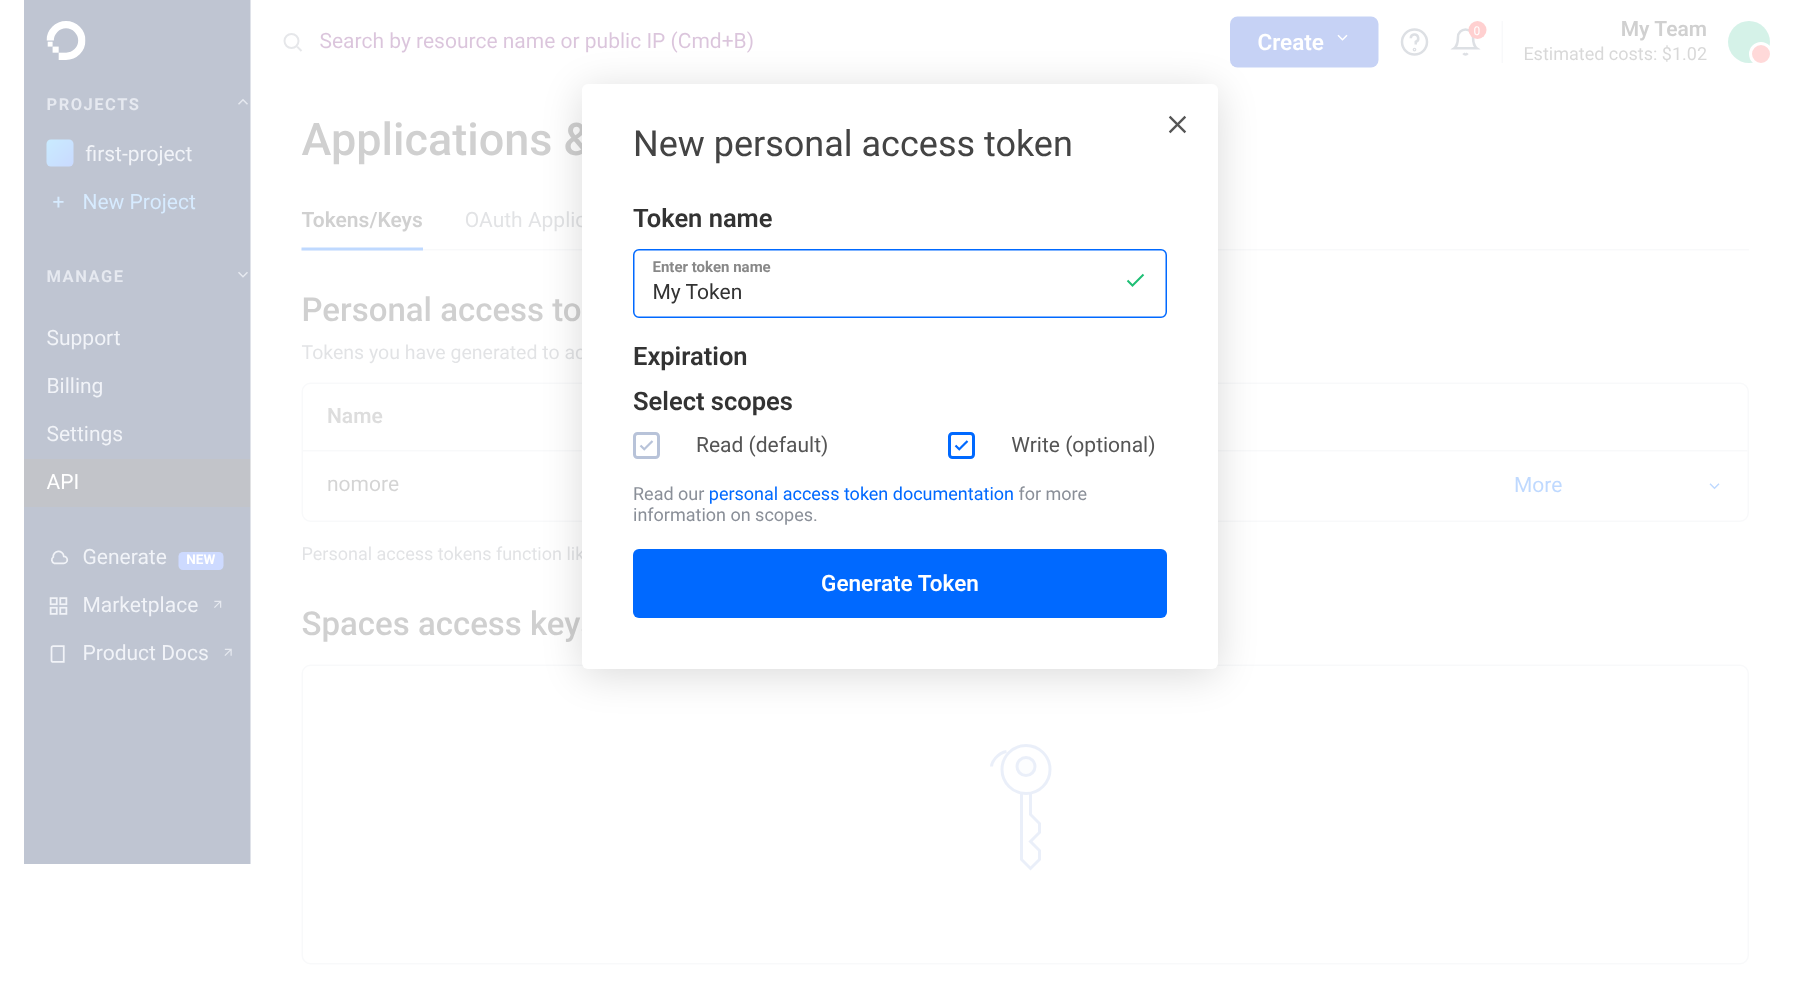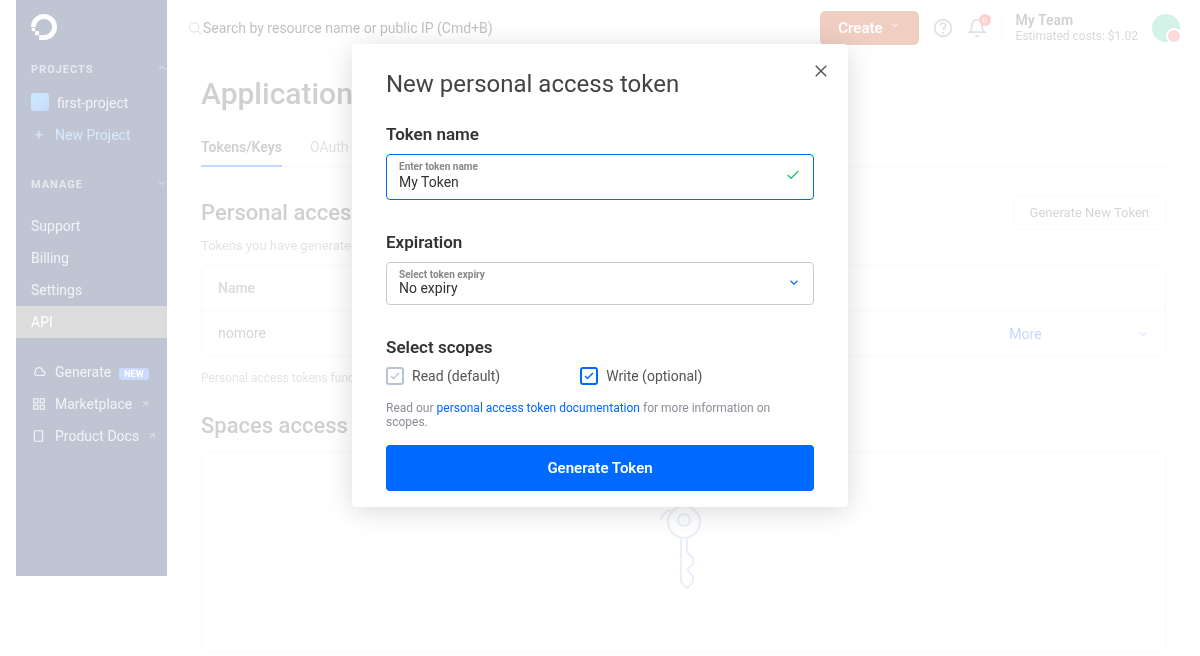--- a/index.html
+++ b/index.html
@@ -2,34 +2,34 @@
 <html><head>
 <meta charset="utf-8">
 <style>
 *{box-sizing:border-box;margin:0;padding:0;font-family:-apple-system,BlinkMacSystemFont,"Segoe UI",Roboto,Helvetica,Arial,sans-serif}
 body{width:1200px;height:656px;overflow:hidden;background:#fff;position:relative;color:#333}
 .sidebar{position:absolute;left:16px;top:0;width:167px;height:576px;background:#031b4d;color:#c7d0e2;font-size:14px}
 .sidebar .logo{padding:14px 15px}
 .sidebar .logo svg{display:block}
 .sidebar .section-hdr{display:flex;align-items:center;justify-content:space-between;padding:8px 15px;font-size:11px;letter-spacing:1px;font-weight:700;color:#9aa6c2;cursor:pointer;text-transform:uppercase}
 .sidebar .item{display:flex;align-items:flex-end;gap:8px;padding:8px 15px;font-size:14px;color:#c7d0e2;cursor:pointer}
-.sidebar .item.active{background:#737373;color:#fff}
+.sidebar .item.active{background:#0f172a;color:#fff}
 .sidebar .item.new-project{color:#5fb0ff}
 .chev svg{width:12px;height:12px;stroke:#9aa6c2}
 .badge{background:#3a6bff;color:#fff;font-size:9px;padding:1px 5px;border-radius:3px;font-weight:700}
 .ext svg{width:10px;height:10px;stroke:#9aa6c2}
 .icon-s{width:16px;height:16px;display:inline-flex;align-items:center;justify-content:center}
 .proj-icon{width:18px;height:18px;background:linear-gradient(135deg,#2bb0ff,#2b6cff);border-radius:3px;display:inline-block}
 
 .topbar{position:absolute;left:167px;top:0;right:0;height:56px;display:flex;align-items:center;padding:0 20px;gap:14px;background:#fff}
-.search{flex:1;display:flex;align-items:center;color:#000000;font-size:14px}
-.create-btn{background:#c2410c;color:#fff;padding:8px 18px;border-radius:5px;font-size:15px;font-weight:600;display:flex;align-items:flex-start;gap:6px;cursor:pointer}
+.search{flex:1;display:flex;align-items:center;gap:10px;color:#701a75;font-size:14px}
+.create-btn{background:#1d4ed8;color:#fff;padding:8px 18px;border-radius:5px;font-size:15px;font-weight:600;display:flex;align-items:flex-start;gap:6px;cursor:pointer}
 .topicon{width:20px;height:20px;display:flex;align-items:center;justify-content:center;color:#7a8294;position:relative}
 .notif-dot{position:absolute;top:-4px;right:-4px;width:12px;height:12px;border-radius:50%;background:#ff4646;color:#fff;font-size:8px;display:flex;align-items:center;justify-content:center}
-.team-block{text-align:left;font-size:12px;color:#666;line-height:1.3}
+.team-block{text-align:right;font-size:12px;color:#666;line-height:1.3}
 .team-block .name{font-size:14px;font-weight:600;color:#444}
 .avatar{width:28px;height:28px;border-radius:50%;background:#59c9a5;position:relative}
 .avatar::after{content:"";position:absolute;bottom:-2px;right:-2px;width:12px;height:12px;border-radius:50%;background:#ff6a6a;border:2px solid #fff}
 .vsep{width:1px;height:28px;background:#e4e7ec}
 
 .main{position:absolute;left:167px;top:56px;right:0;bottom:0;padding:20px 34px;background:#fff}
 .main h1{font-size:30px;font-weight:500;color:#444;margin-bottom:18px}
 .tabs{display:flex;gap:28px;border-bottom:1px solid #e4e7ec;margin-bottom:28px}
 .tab{padding:10px 0;font-size:14px;color:#8a8f98;cursor:pointer}
 .tab.active{color:#444;font-weight:600;border-bottom:2px solid #0069ff;margin-bottom:-1px}
@@ -42,32 +42,32 @@
 .thead{border-bottom:1px solid #e4e7ec;color:#777;font-weight:600}
 .col-name{flex:0 0 45%}
 .col-exp{flex:0 0 40%;display:flex;align-items:center;gap:6px}
 .col-more{flex:0 0 15%;text-align:right;color:#0069ff;cursor:pointer;display:flex;justify-content:space-between;align-items:center;gap:4px}
 .warn svg{stroke:#d9822b}
 .footnote{font-size:12px;color:#8a8f98;margin-bottom:28px}
 .spaces-box{border:1px solid #e4e7ec;border-radius:6px;height:200px;display:flex;align-items:center;justify-content:center;margin-top:14px}
 .key-illus svg{opacity:.55}
 
 .overlay{position:absolute;inset:0;background:rgba(255,255,255,.75)}
-.modal{position:absolute;top:44px;left:50%;transform:translateX(-50%);width:496px;background:#fff;box-shadow:0 4px 28px rgba(0,0,0,.15);border-radius:4px;padding:26px 34px 16px}
+.modal{position:absolute;top:56px;left:50%;transform:translateX(-50%);width:424px;background:#fff;box-shadow:0 4px 28px rgba(0,0,0,.15);border-radius:4px;padding:26px 34px 34px}
 .modal .close{position:absolute;top:18px;right:18px;cursor:pointer;color:#666}
 .modal h2{font-size:24px;font-weight:400;color:#444;margin-bottom:26px}
 .modal label{display:block;font-size:17px;font-weight:600;color:#333;margin-bottom:10px}
-.field{position:relative;border:1px solid #0069ff;border-radius:4px;padding:6px 12px 8px;margin-bottom:32px}
+.field{position:relative;border:1px solid #0069ff;border-radius:4px;padding:6px 12px 8px;margin-bottom:16px}
 .field.gray{border-color:#c7cbd1}
 .field .fl{font-size:10px;font-weight:700;color:#888}
 .field .val{font-size:14px;color:#333;border:none;outline:none;width:90%;background:transparent}
 .field .check{position:absolute;right:12px;top:50%;transform:translateY(-50%);color:#1fbf75}
 .field .dd{position:absolute;right:12px;top:50%;transform:translateY(-50%);color:#0069ff}
 .scopes{display:flex;gap:80px;margin-bottom:16px}
-.scope{display:flex;align-items:center;gap:8px;font-size:14px;color:#555}
+.scope{display:flex;align-items:center;gap:24px;font-size:14px;color:#555}
 .cbx{width:18px;height:18px;border:2px solid #0069ff;border-radius:3px;display:flex;align-items:center;justify-content:center;color:#0069ff}
 .cbx.disabled{border-color:#b8c3d9;color:#b8c3d9}
 .note{font-size:12px;color:#8a8f98;margin-bottom:16px}
 .note a{color:#0069ff;text-decoration:none}
 .primary-btn{width:100%;background:#0069ff;color:#fff;border:none;padding:14px;border-radius:4px;font-size:15px;font-weight:600;cursor:pointer}
 </style>
 </head>
 <body>
 
 <div class="sidebar">
@@ -188,21 +188,20 @@
 
 <div class="main">
   <h1>Applications &amp; API</h1>
   <div class="tabs">
     <div class="tab active">Tokens/Keys</div>
     <div class="tab">OAuth Applications</div>
   </div>
 
   <div class="sect-head">
     <h2>Personal access tokens</h2>
-    <button class="gen-btn">Generate New Token</button>
   </div>
   <div class="sub">Tokens you have generated to access the DigitalOcean API</div>
   <div class="tbl">
     <div class="thead">
       <div class="col-name">Name</div>
       <div class="col-exp">Expires</div>
       <div class="col-more"></div>
     </div>
     <div class="trow">
       <div class="col-name">nomore</div>
@@ -250,27 +249,20 @@
   <label>Token name</label>
   <div class="field">
     <div class="fl">Enter token name</div>
     <input class="val" value="My Token" style="">
     <span class="check"><svg width="16" height="16" viewBox="0 0 24 24" fill="none" stroke="#1fbf75" stroke-width="2">
           <polyline points="4 12 9 17 20 6"></polyline>
         </svg></span>
   </div>
 
   <label>Expiration</label>
-  <div class="field gray">
-    <div class="fl">Select token expiry</div>
-    <div class="val">No expiry</div>
-    <span class="dd"><svg width="14" height="14" viewBox="0 0 24 24" fill="none" stroke="#0069ff" stroke-width="2">
-          <polyline points="6 9 12 15 18 9"></polyline>
-        </svg></span>
-  </div>
 
   <label>Select scopes</label>
   <div class="scopes">
     <div class="scope">
       <span class="cbx disabled">
           <svg width="12" height="12" viewBox="0 0 24 24" fill="none" stroke="currentColor" stroke-width="3">
             <polyline points="4 12 9 17 20 6"></polyline>
           </svg>
         </span>
       <span>Read (default)</span>

